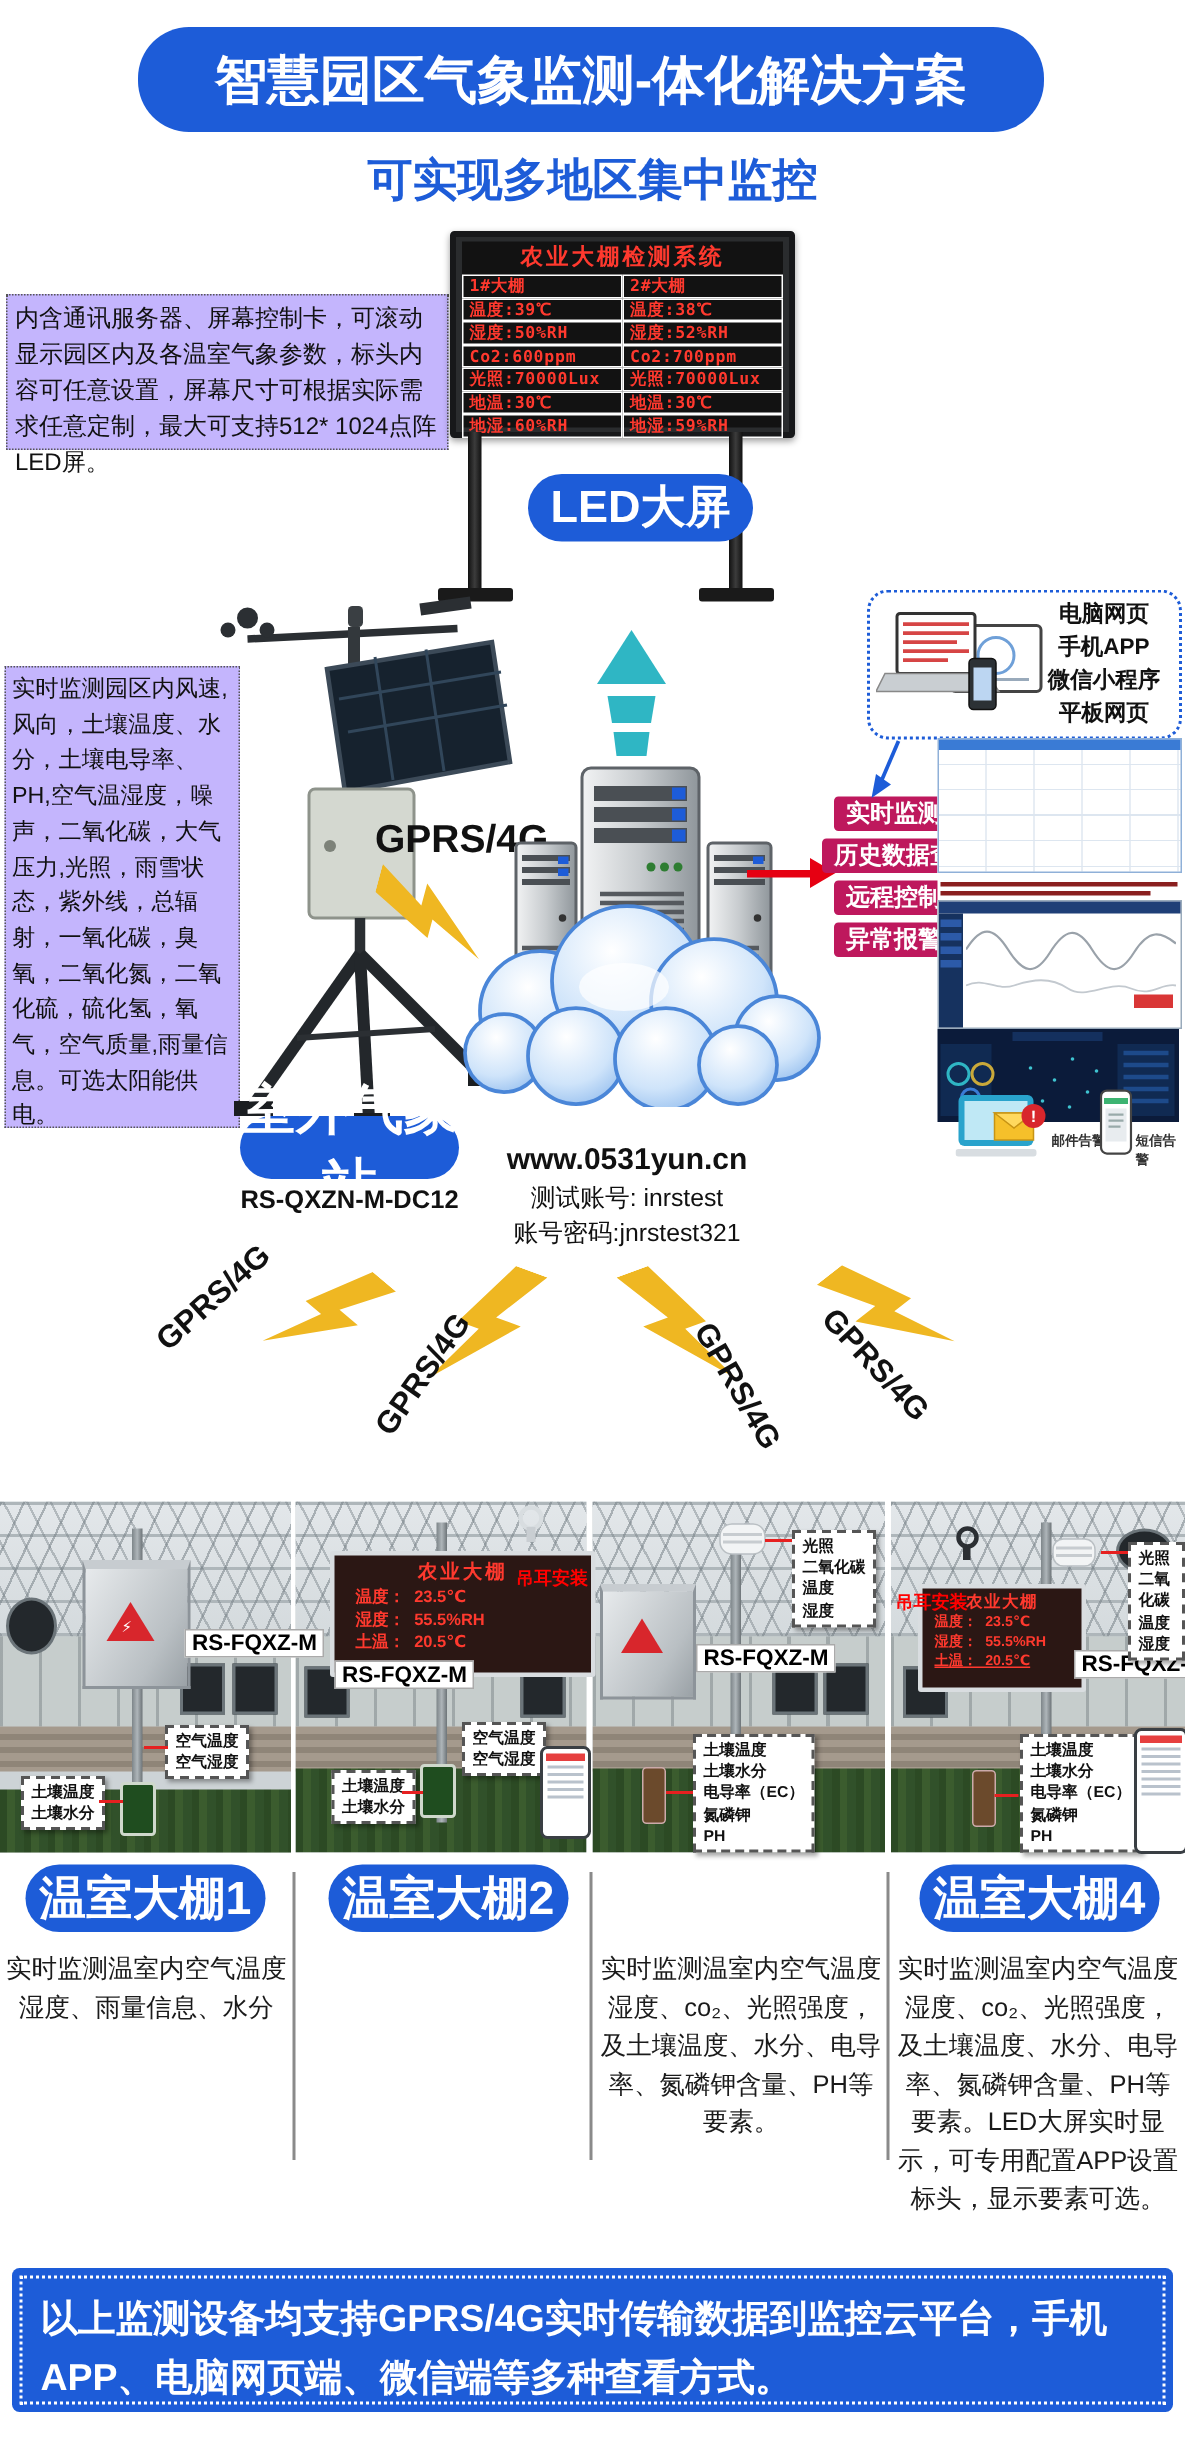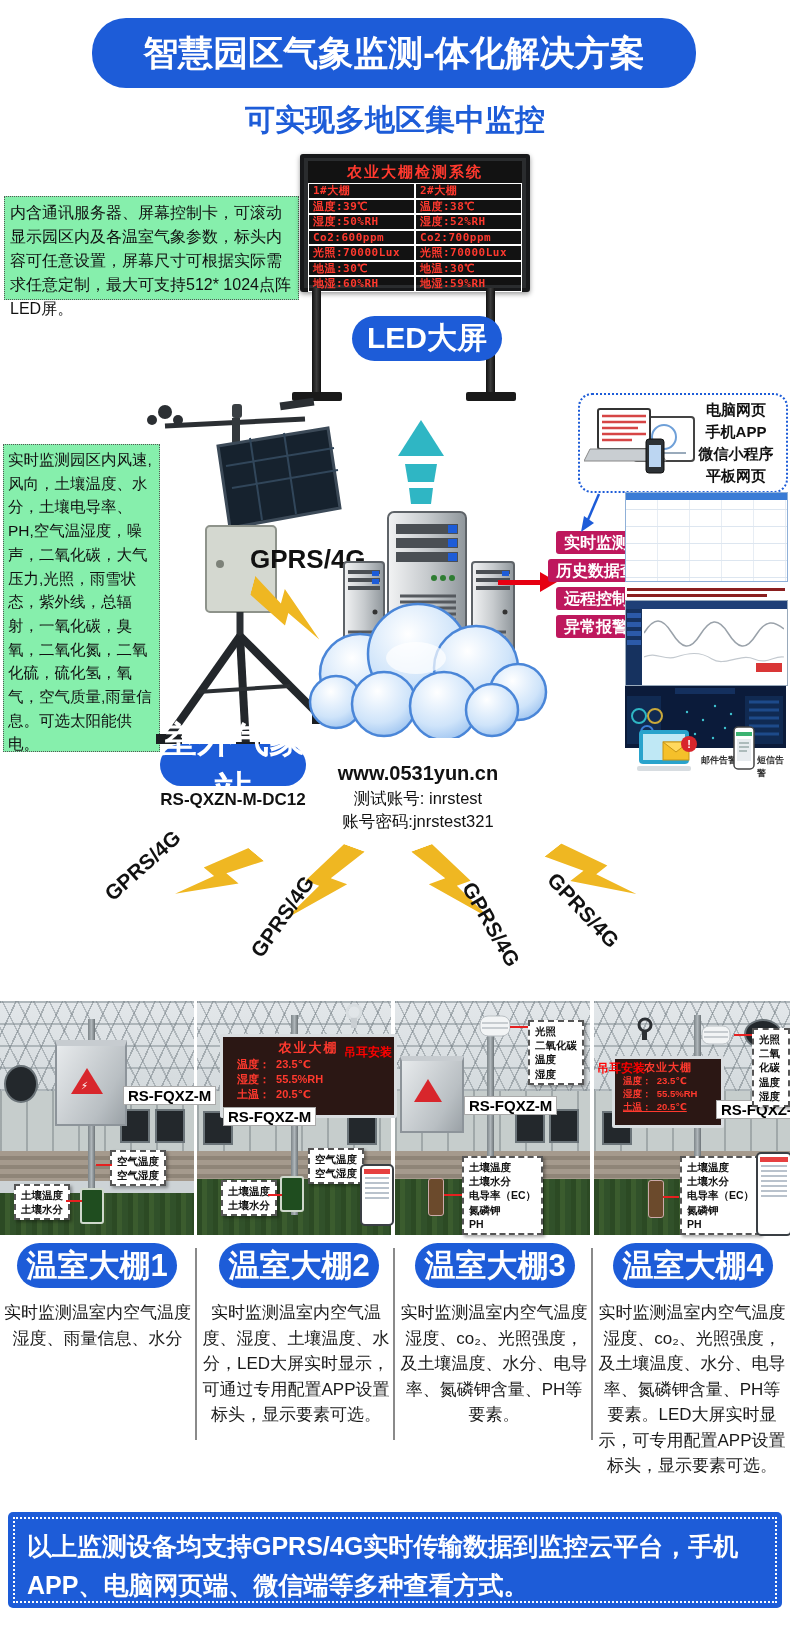--- a/index.html
+++ b/index.html
@@ -1,21 +1,21 @@
 <!DOCTYPE html>
 <html><head>
 <meta charset="utf-8">
 <style>
   html,body{margin:0;padding:0;background:#fff;}
   #canvas{position:relative;width:790px;height:1631px;background:#fff;overflow:hidden;
           font-family:"Liberation Sans","DejaVu Sans",sans-serif;}
   .abs{position:absolute;}
   .pill{background:#1d5cd8;color:#fff;font-weight:bold;text-align:center;
         border-radius:30px;display:flex;align-items:center;justify-content:center;}
-  .dotted-note{border:1px dotted #555;background:#86efac;color:#111;}
+  .dotted-note{border:1px dotted #555;background:#c4b5fd;color:#111;}
   .feature{background:#be185d;color:#fff;font-weight:bold;text-align:center;
            border-radius:3px;padding:2px 8px;font-size:16px;line-height:1.2;white-space:nowrap;}
   .ann{background:#fff;border:2px dashed #555;color:#111;font-weight:bold;
        font-size:10.5px;line-height:1.35;padding:2px 5px;white-space:pre-line;
        box-shadow:2px 2px 3px rgba(0,0,0,.35);}
   .model-tag{background:#fff;color:#000;font-weight:bold;font-size:15px;
              padding:0 4px;border:1px solid #aaa;white-space:nowrap;}
   .led-cell{border:1px solid #ffffff;color:#ff392e;font-weight:bold;font-size:11px;
             line-height:13.5px;padding-left:4px;letter-spacing:.5px;
             font-family:"DejaVu Sans Mono","Liberation Mono",monospace;}
@@ -429,25 +429,23 @@
       <div class="ln"></div>
       <div class="ln"></div>
       <div class="ln"></div>
       <div class="ln"></div>
       <div class="ln"></div>
       <div class="ln"></div>
   </div>
 
   <div class="abs pill gpill" style="left:17px;top:1243px;">温室大棚1</div>
   <div class="abs pill gpill" style="left:219px;top:1243px;text-align:center;">温室大棚2</div>
-  <div class="abs pill gpill" style="left:415px;top:1243px;">温室大棚3</div>
   <div class="abs pill gpill" style="left:613px;top:1243px;">温室大棚4</div>
 
   <div class="abs desc" style="left:2px;top:1300px;width:191px;">实时监测温室内空气温度湿度、雨量信息、水分</div>
-  <div class="abs desc" style="left:201px;top:1300px;width:190px;">实时监测温室内空气温度、湿度、土壤温度、水分，LED大屏实时显示，可通过专用配置APP设置标头，显示要素可选。</div>
   <div class="abs desc" style="left:399px;top:1300px;width:190px;">实时监测温室内空气温度湿度、co₂、光照强度，及土壤温度、水分、电导率、氮磷钾含量、PH等要素。</div>
   <div class="abs desc" style="left:597px;top:1300px;width:190px;">实时监测温室内空气温度湿度、co₂、光照强度，及土壤温度、水分、电导率、氮磷钾含量、PH等要素。LED大屏实时显示，可专用配置APP设置标头，显示要素可选。</div>
 
   <div class="divider" style="left:195px;"></div>
   <div class="divider" style="left:393px;"></div>
   <div class="divider" style="left:591px;"></div>
 
   <div class="abs" style="left:8px;top:1512px;width:774px;height:96px;background:#1d5cd8;border-radius:5px;">
     <div style="position:absolute;left:5px;top:5px;right:5px;bottom:5px;border:2px dotted #fff;
                 color:#fff;font-weight:bold;font-size:25px;line-height:1.55;padding:8px 12px;box-sizing:border-box;">以上监测设备均支持GPRS/4G实时传输数据到监控云平台，手机APP、电脑网页端、微信端等多种查看方式。</div>

